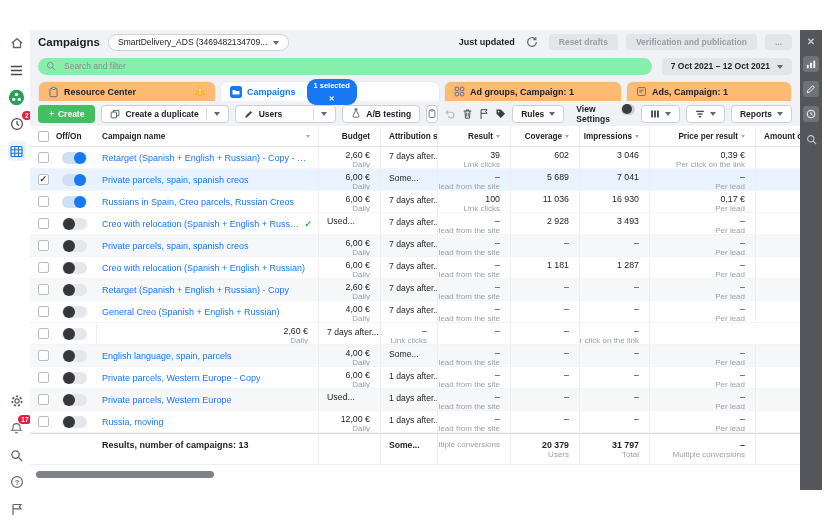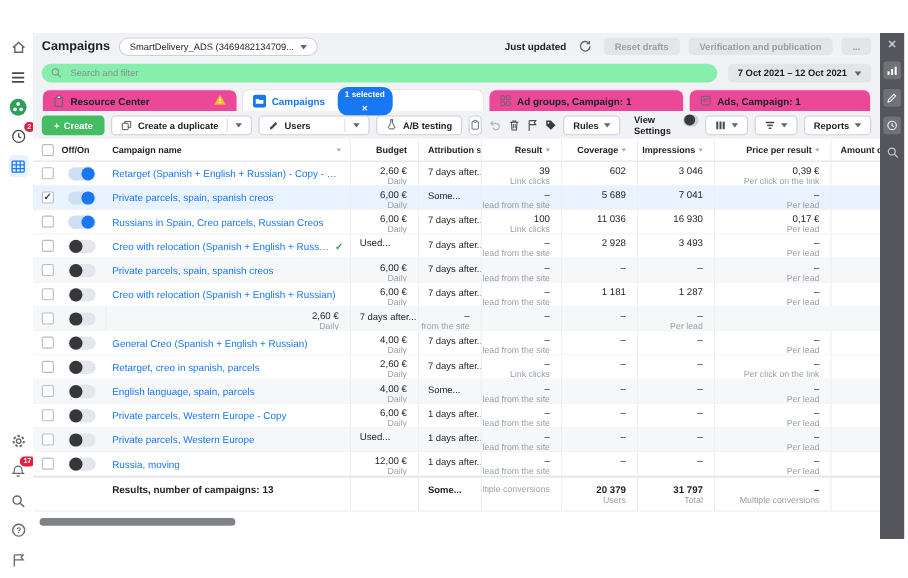--- a/index.html
+++ b/index.html
@@ -35,21 +35,21 @@
 
   
   #searchrow{height:24px;display:flex;align-items:center;padding:0 8px;gap:10px;}
   #search-box{flex:1;background:#86efac;border-radius:12px;height:17px;display:flex;align-items:center;gap:6px;padding:0 8px;}
   #search-box input{border:0;outline:0;background:transparent;font-size:8.5px;color:#1c1e21;width:100%;}
   #search-box input::placeholder{color:#8a8d91;}
   #date-pill{background:#e3e5e9;border-radius:4px;height:17px;display:flex;align-items:center;gap:7px;padding:0 9px;font-size:8.5px;font-weight:700;color:#1c1e21;cursor:pointer;}
 
   
   #tabsrow{height:23px;display:flex;align-items:flex-end;padding:0 8px;gap:4px;}
-  .tab{height:20px;background:#ec4899;border:1px solid #e7e9ec;border-bottom:0;border-radius:7px 7px 0 0;display:flex;align-items:center;gap:5px;padding:0 9px;font-size:9px;font-weight:700;color:#1c1e21;cursor:pointer;}
+  .tab{height:20px;background:#fdba74;border:1px solid #e7e9ec;border-bottom:0;border-radius:7px 7px 0 0;display:flex;align-items:center;gap:5px;padding:0 9px;font-size:9px;font-weight:700;color:#1c1e21;cursor:pointer;}
   .tab.active{background:#fff;color:#1877f2;}
   .tab .warn{margin-left:auto;}
   #tab-resource{width:178px;}
   #tab-campaigns{width:220px;}
   #tab-adgroups{width:178px;}
   #tab-ads{flex:1;}
   .sel-pill{background:#1877f2;color:#fff;border-radius:9px;font-size:7.5px;font-weight:700;padding:2px 7px;display:flex;align-items:center;gap:5px;margin-left:6px;flex-direction:column;}
   .sel-pill .x{cursor:pointer;font-size:7px;}
 
   
@@ -620,20 +620,24 @@
   </div>
           <div class="trow grid shaded">
     <div class="cell c-check">
               <span class="cb"></span>
             </div>
     <div class="cell c-toggle">
               <span class="toggle off">
                 <span class="knob"></span>
               </span>
             </div>
+    <div class="cell c-name">
+      <span class="name-link">Retarget (Spanish + English + Russian) - Copy</span>
+
+    </div>
     <div class="cell c-num c-budget c-div">
               <div class="val">2,60 €</div>
               <div class="sub">Daily</div>
             </div>
     <div class="cell c-attr c-div">7 days after...</div>
     <div class="cell c-num c-div">
               <div class="val">–</div>
               <div class="sub">lead from the site</div>
             </div>
     <div class="cell c-num c-div">
@@ -684,24 +688,20 @@
   </div>
           <div class="trow grid">
     <div class="cell c-check">
               <span class="cb"></span>
             </div>
     <div class="cell c-toggle">
               <span class="toggle off">
                 <span class="knob"></span>
               </span>
             </div>
-    <div class="cell c-name">
-      <span class="name-link">Retarget, creo in spanish, parcels</span>
-
-    </div>
     <div class="cell c-num c-budget c-div">
               <div class="val">2,60 €</div>
               <div class="sub">Daily</div>
             </div>
     <div class="cell c-attr c-div">7 days after...</div>
     <div class="cell c-num c-div">
               <div class="val">–</div>
               <div class="sub">Link clicks</div>
             </div>
     <div class="cell c-num c-div">

